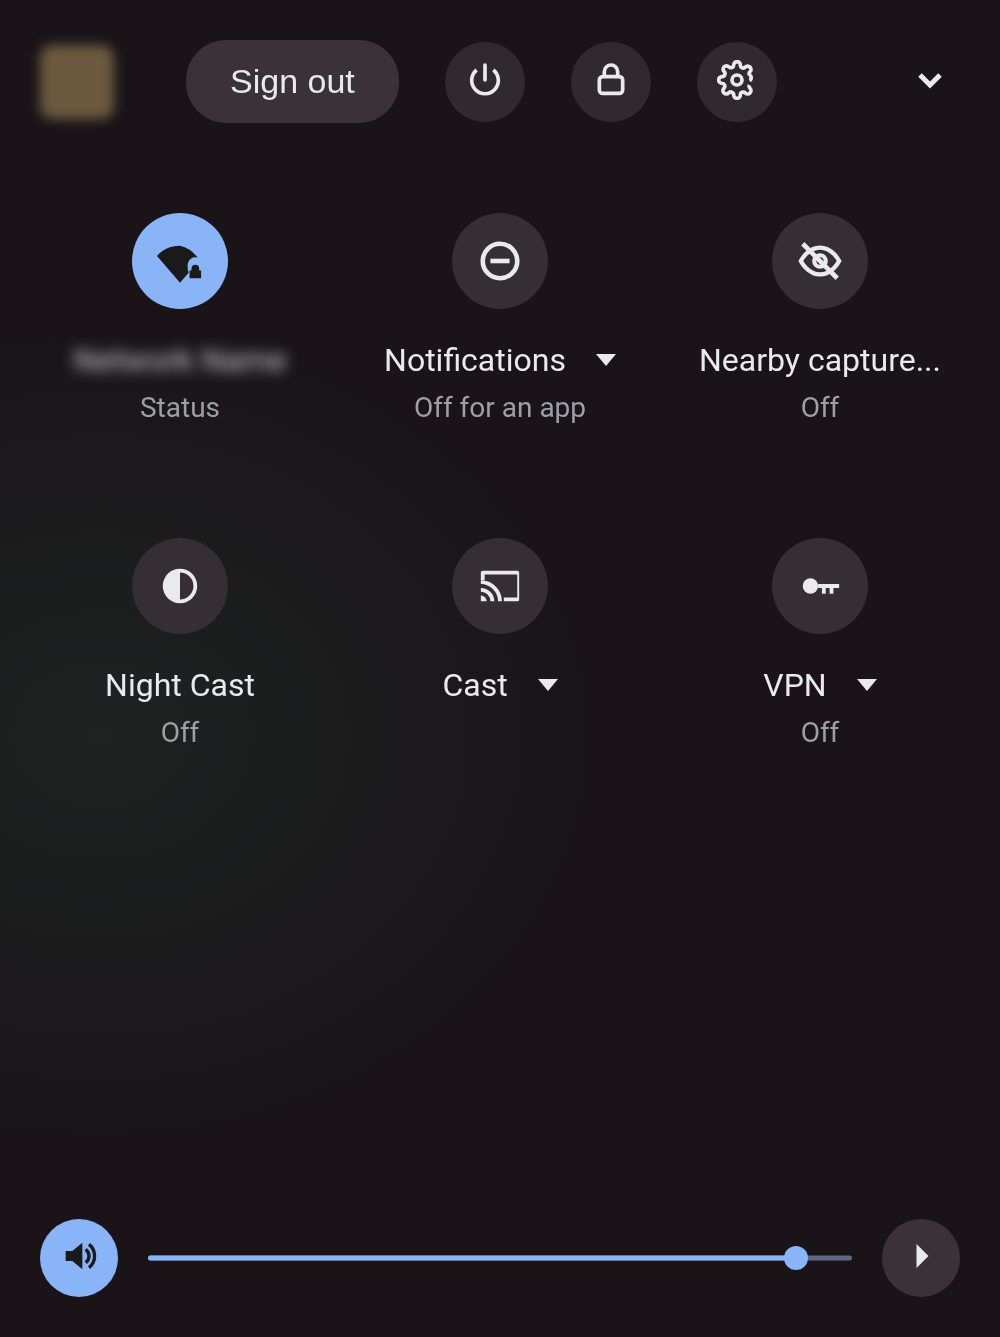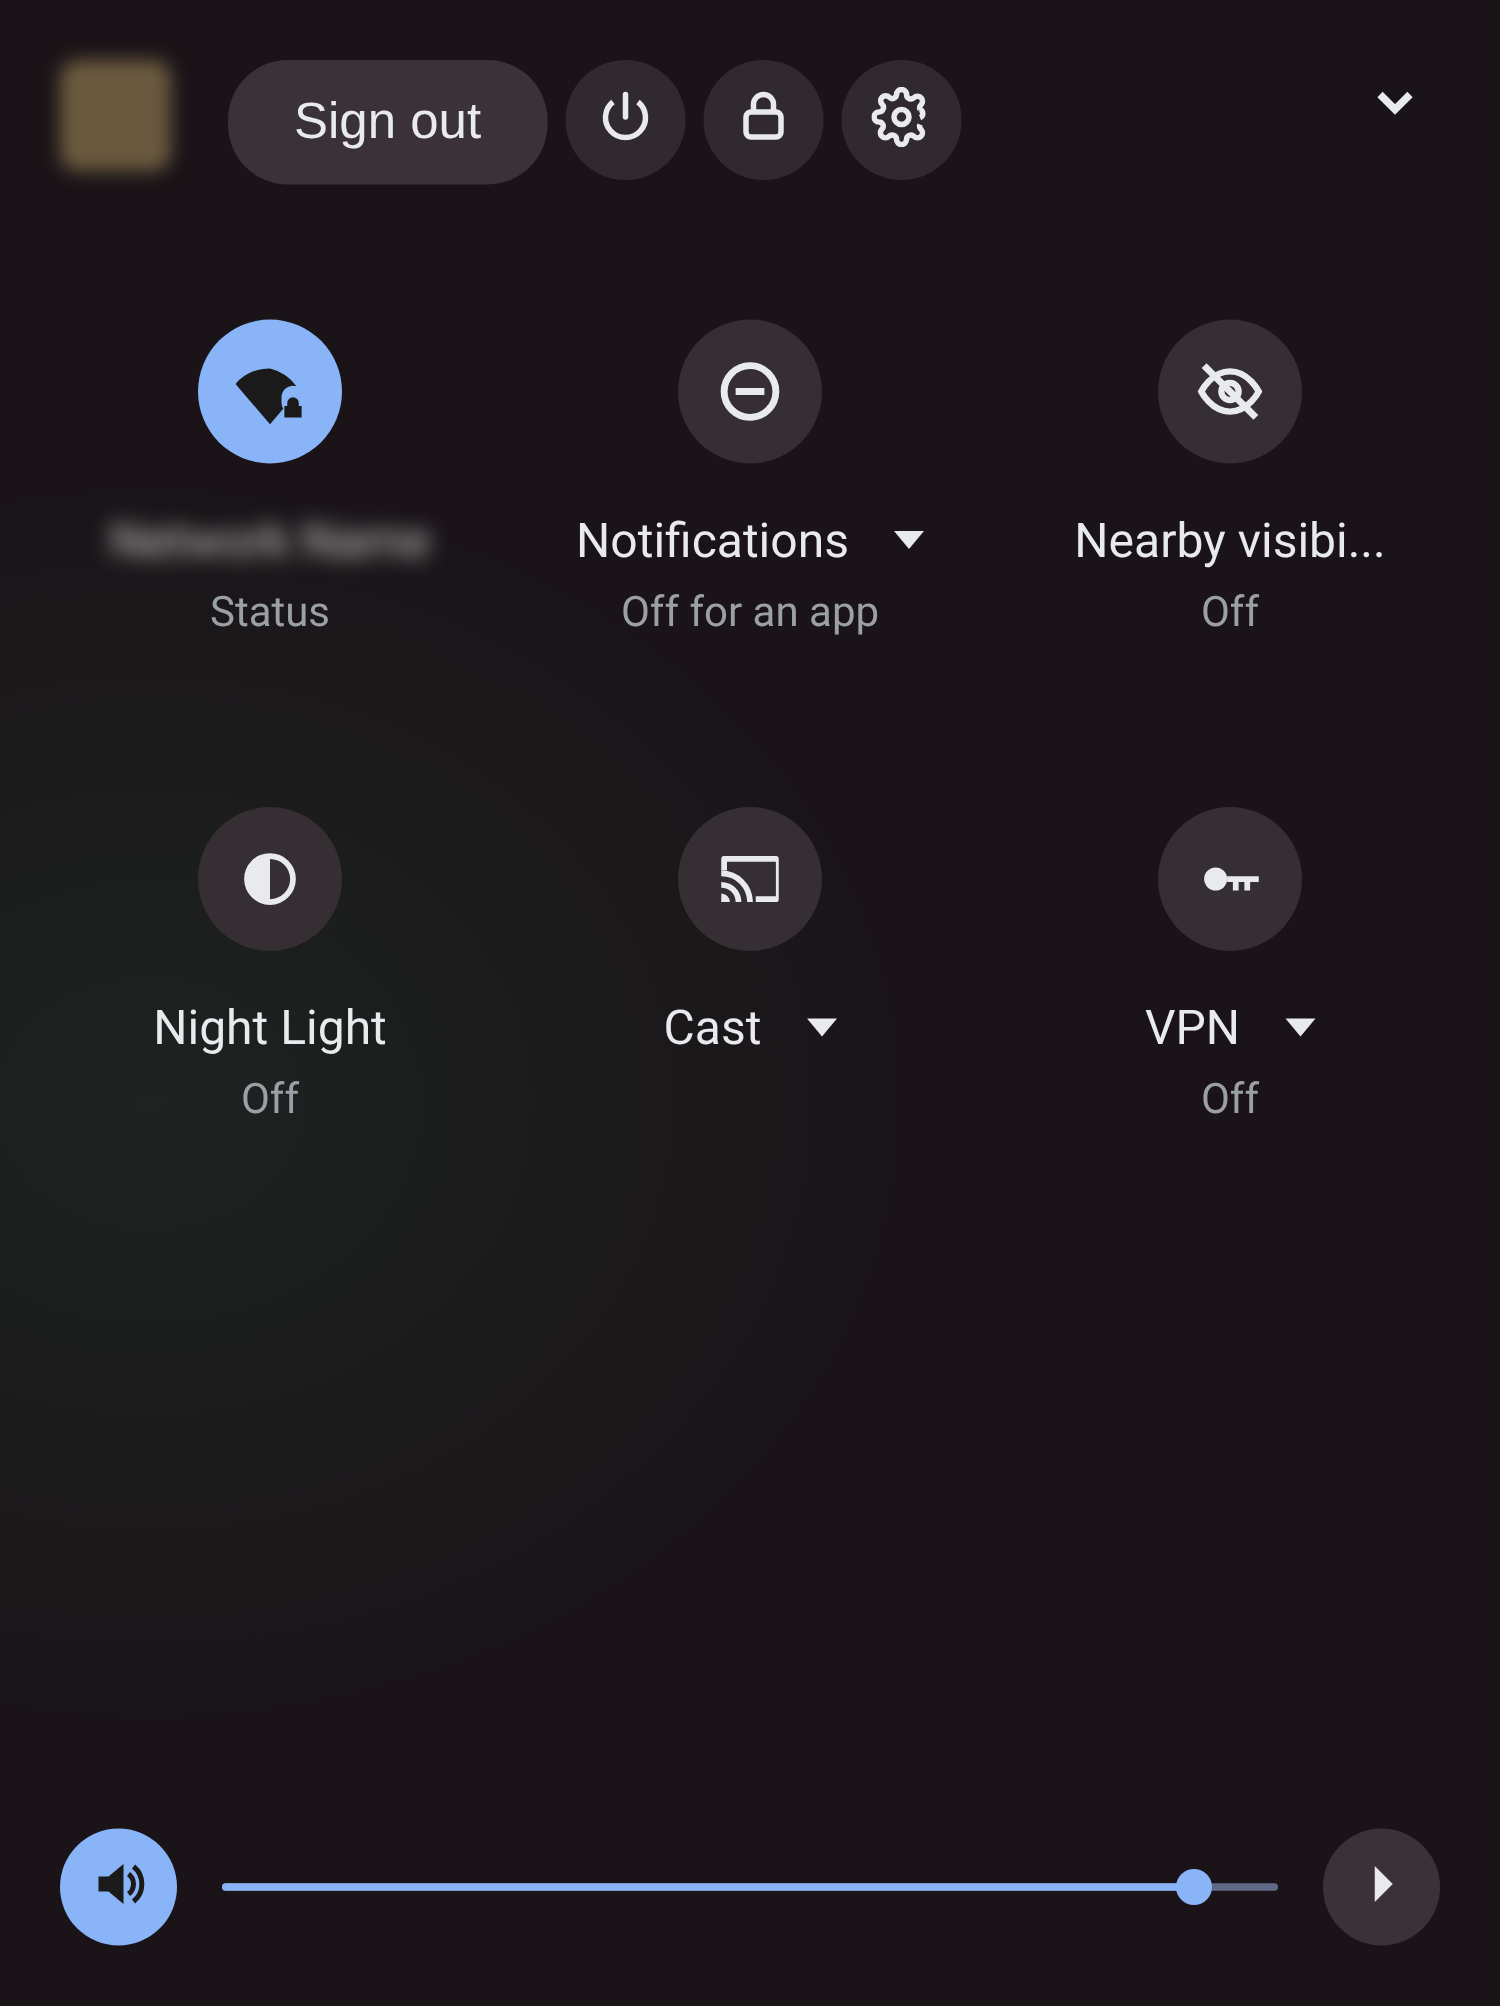--- a/index.html
+++ b/index.html
@@ -17,21 +17,22 @@
     height: 100%;
     padding: 40px 30px 30px 30px;
     display: flex;
     flex-direction: column;
     background: radial-gradient(ellipse at 10% 55%, rgba(40,80,60,0.25), transparent 40%), #1a1418;
     border-radius: 28px;
   }
   
   .topbar {
     display: flex;
-    gap: 12px;
+    align-items: center;
+    gap: 46px;
     padding: 0 10px 10px 10px;
   }
   .avatar {
     width: 74px; height: 74px;
     border-radius: 12px;
     background: #6b5a3f;
     filter: blur(6px);
   }
   .signout-btn {
     background: #3a3238;
@@ -228,31 +229,31 @@
 
 
     <div class="tile">
       <div class="tile-icon">
         <svg viewBox="0 0 24 24">
             <path d="M2 12s3.5-7 10-7 10 7 10 7-3.5 7-10 7S2 12 2 12z" fill="none" stroke="#e8eaed" stroke-width="2.2"></path>
             <circle cx="12" cy="12" r="3" fill="none" stroke="#e8eaed" stroke-width="2.2"></circle>
             <line x1="3" y1="3" x2="21" y2="21" stroke="#e8eaed" stroke-width="2.4"></line>
           </svg>
       </div>
-      <div class="tile-label">Nearby visibi...</div>
+      <div class="tile-label">Nearby capture...</div>
       <div class="tile-sub">Off</div>
     </div>
 
     <div class="tile">
       <div class="tile-icon">
         <svg viewBox="0 0 24 24">
             <path d="M12 3a9 9 0 1 0 0 18 9 9 0 0 0 0-18zm0 2a7 7 0 0 1 0 14V5z"></path>
           </svg>
       </div>
-      <div class="tile-label">Night Light</div>
+      <div class="tile-label">Night Cast</div>
       <div class="tile-sub">Off</div>
     </div>
 
     <div class="tile">
       <div class="tile-icon">
         <svg viewBox="0 0 24 24">
             <path d="M3 4h18a1 1 0 0 1 1 1v14a1 1 0 0 1-1 1h-7v-2h7V6H4v3H2V5a1 1 0 0 1 1-1z"></path>
             <path d="M2 17a3 3 0 0 1 3 3H2v-3zm0-4a7 7 0 0 1 7 7H7a5 5 0 0 0-5-5v-2zm0-4a11 11 0 0 1 11 11h-2A9 9 0 0 0 2 11V9z"></path>
           </svg>
       </div>

